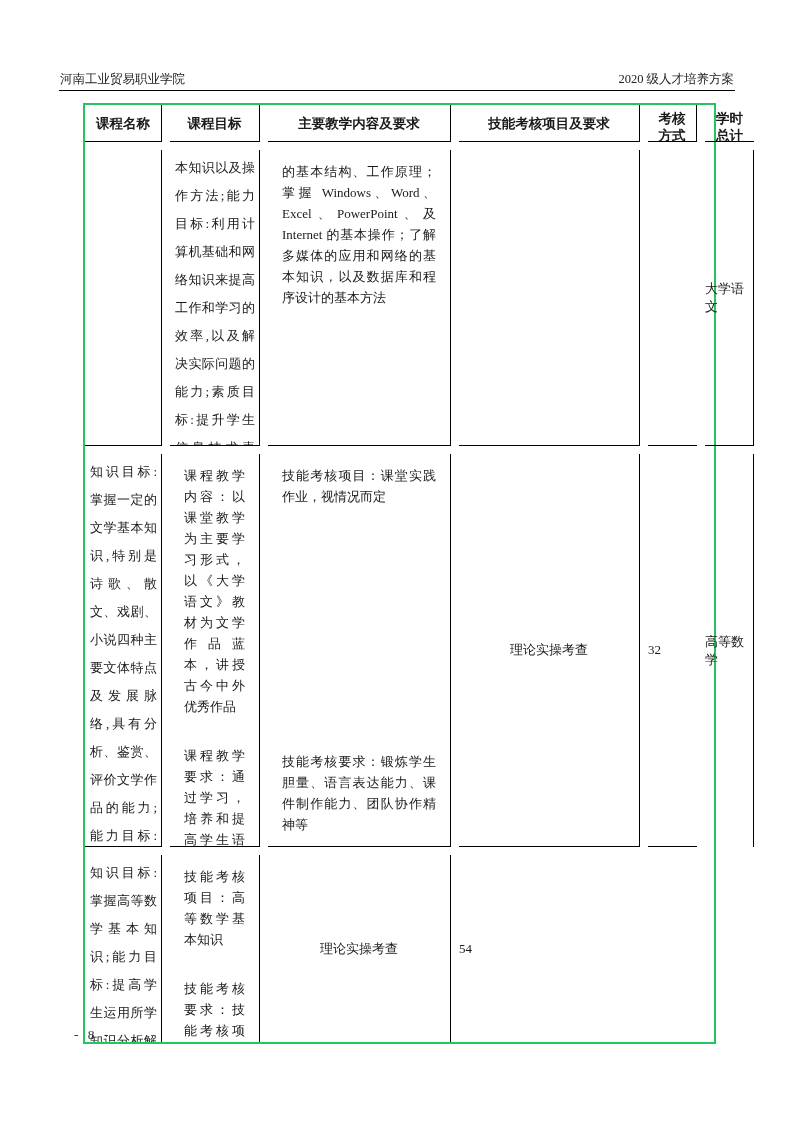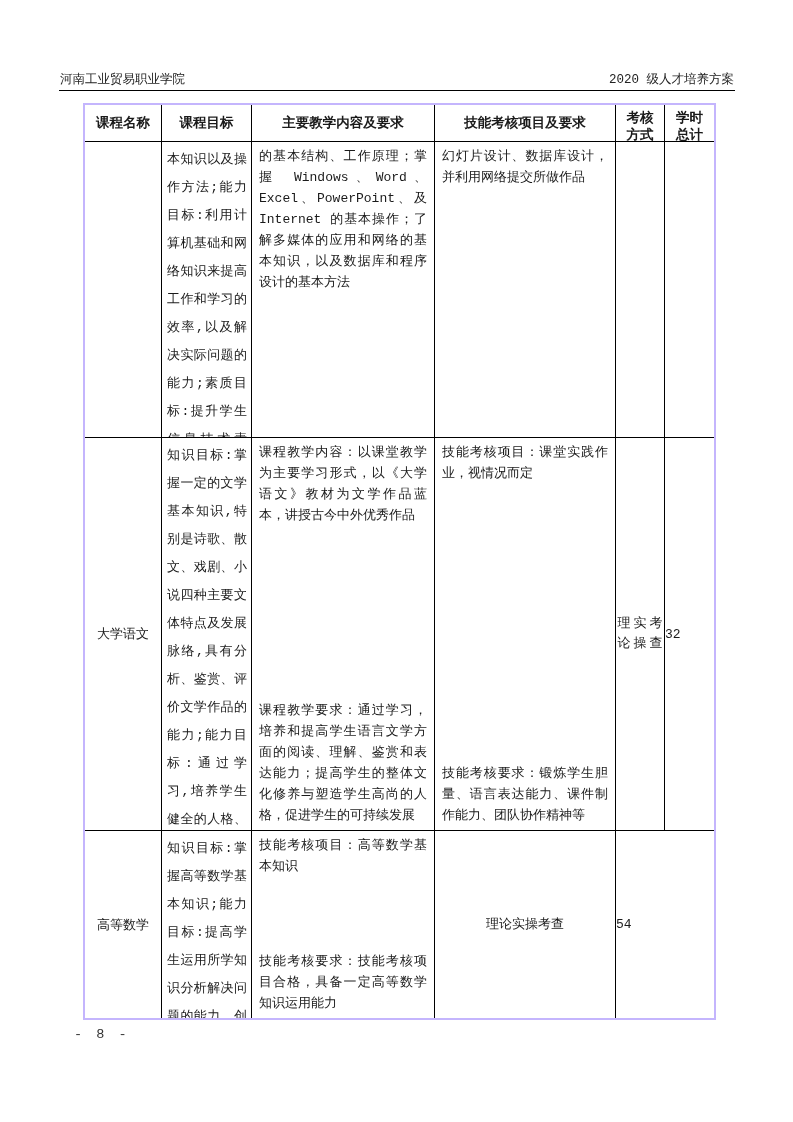--- a/index.html
+++ b/index.html
@@ -7,21 +7,20 @@
   body {
     font-family: "Liberation Serif", "DejaVu Serif", serif;
     color: #1a1a1a;
   }
   .page {
     position: relative;
     width: 793px;
     height: 1122px;
     background: #ffffff;
     overflow: hidden;
-    font-family: Liberation Mono, monospace;
   }
   .doc-header {
     position: absolute;
     left: 60px;
     right: 59px;
     top: 71px;
     display: flex;
     justify-content: space-between;
     font-size: 12.5px;
     color: #222;
@@ -34,22 +33,23 @@
     border-top: 1.5px solid #000;
   }
   .course-table {
     position: absolute;
     left: 83px;
     top: 103px;
     width: 629px;
     display: grid;
     grid-template-columns: 77px 90px 183px 181px 49px 49px;
     grid-template-rows: 37px 296px 393px 187px;
-    border: 2px solid #c4b5fd;
+    border: 2px solid #22c55e;
     font-size: 13px;
+    gap: 8px;
   }
   .cell {
     box-sizing: border-box;
     border-right: 1px solid #000;
     border-bottom: 1px solid #000;
     overflow: hidden;
   }
   .cell.last-col { border-right: none; }
   .cell.last-row { border-bottom: none; }
   .th {
@@ -81,21 +81,21 @@
   }
   .c-paras {
     display: flex;
     flex-direction: column;
     padding: 4px 7px;
     line-height: 21px;
     text-align: justify;
     text-justify: inter-character;
   }
   .c-paras.v-center { justify-content: space-between; }
-  .c-paras p { margin: 0; }
+  .c-paras p { margin: 7px; }
   .c-paras p.gap { margin-top: 21px; }
   .c-method {
     display: flex;
     align-items: center;
     justify-content: center;
     line-height: 20px;
     text-align: center;
   }
   .c-hours {
     display: flex;
@@ -143,23 +143,20 @@
         <span class="two-line">学时总计</span>
       </div>
 
     <div class="cell c-name">
         <span></span>
       </div>
     <div class="cell c-obj"><span>本知识以及操作方法;能力目标:利用计算机基础和网络知识来提高工作和学习的效率,以及解决实际问题的能力;素质目标:提升学生信息技术素养,提高计算机操作水平</span></div>
     <div class="cell c-paras">
       <p>的基本结构、工作原理；掌握 Windows、Word、Excel、PowerPoint、及 Internet 的基本操作；了解多媒体的应用和网络的基本知识，以及数据库和程序设计的基本方法</p>
     </div>
-    <div class="cell c-paras">
-      <p>幻灯片设计、数据库设计，并利用网络提交所做作品</p>
-    </div>
     <div class="cell c-method"></div>
     <div class="cell c-hours last-col">
         <span></span>
       </div>
 
     <div class="cell c-name">
         <span>大学语文</span>
       </div>
     <div class="cell c-obj"><span>知识目标:掌握一定的文学基本知识,特别是诗歌、散文、戏剧、小说四种主要文体特点及发展脉络,具有分析、鉴赏、评价文学作品的能力;能力目标:通过学习,培养学生健全的人格、正常的审美;素质目标:提升学生的文化素质和人文素养</span></div>
     <div class="cell c-paras v-center">

